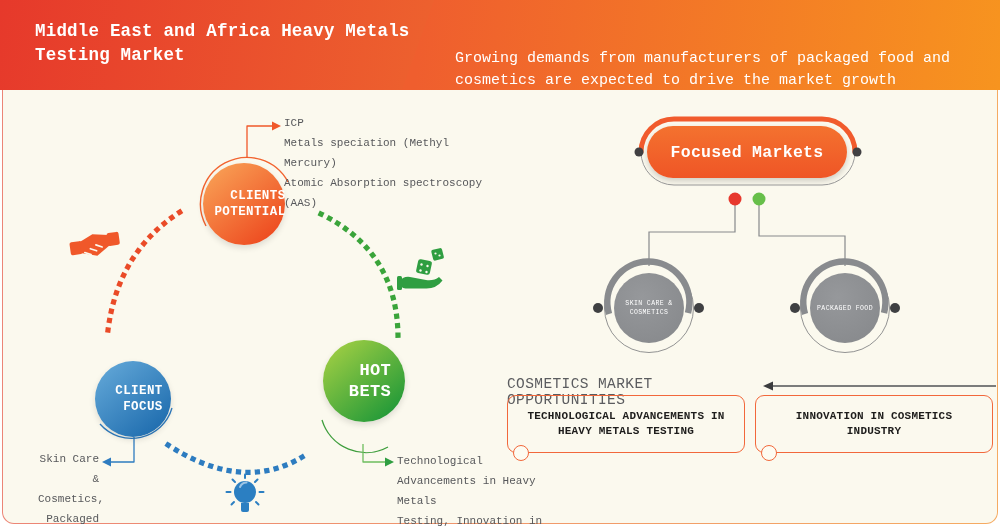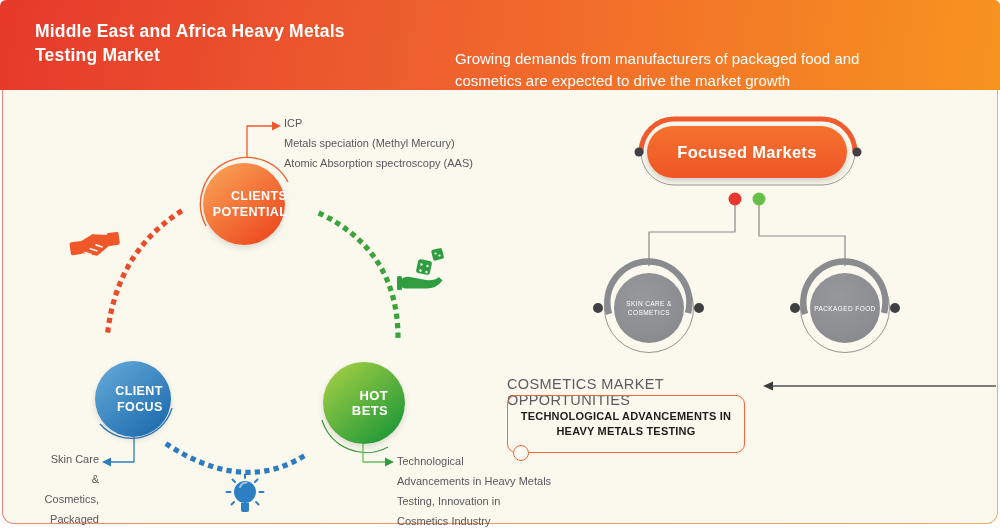--- a/index.html
+++ b/index.html
@@ -1,18 +1,18 @@
 <!DOCTYPE html>
 <html><head>
 <meta charset="utf-8">
 <style>
   html,body{margin:0;padding:0;background:#ffffff;}
   *{box-sizing:border-box;}
   .stage{position:relative;width:1000px;height:531px;overflow:hidden;
-         font-family:Liberation Sans, sans-serif;background:#ffffff;border-radius:6px;}
+         font-family:Liberation Mono, monospace;background:#ffffff;}
   .pre{white-space:pre-line;}
 
   
   .header{position:absolute;left:0;top:0;width:1000px;height:90px;
           background:linear-gradient(100deg,#e6392b 0%,#ef6c2f 55%,#f7a23b 100%);}
   .header-right{position:absolute;left:0;top:0;width:100%;height:100%;
           background:linear-gradient(97deg,#ef5e2e 42%,#f7941f 100%);
           clip-path:polygon(43.4% 0,100% 0,100% 100%,40.2% 100%);}
   .header-title{position:absolute;left:35px;top:19px;color:#fff;font-weight:bold;
           font-size:17.5px;line-height:24px;letter-spacing:.2px;}
@@ -29,21 +29,21 @@
   svg.overlay{position:absolute;left:0;top:0;width:1000px;height:531px;}
 
   
   .node{position:absolute;border-radius:50%;display:flex;align-items:center;
         justify-content:center;text-align:right;color:#fff;font-weight:600;
         letter-spacing:.4px;box-shadow:0 3px 6px rgba(0,0,0,.12);padding-left:12px;}
   .node-orange{left:203px;top:163px;width:82px;height:82px;font-size:12.5px;line-height:16px;
         background:linear-gradient(140deg,#f9a357 5%,#ee4e22 85%);}
   .node-blue{left:95px;top:361px;width:76px;height:76px;font-size:12.5px;line-height:16px;
         background:linear-gradient(140deg,#63a8d8 5%,#1e6cae 90%);}
-  .node-green{left:323px;top:362px;width:82px;height:82px;font-size:13px;line-height:15px;
+  .node-green{left:323px;top:340px;width:82px;height:82px;font-size:17px;line-height:21px;
         background:linear-gradient(140deg,#a5d044 5%,#1f9838 90%);}
 
   .anno{position:absolute;color:#57585b;font-size:11px;line-height:20px;}
   .anno-icp{left:284px;top:113px;width:220px;}
   .anno-focus{left:0px;top:449px;width:99px;text-align:right;padding-left:38px;}
   .anno-bets{left:397px;top:451px;width:170px;}
 
   
   .pill{position:absolute;left:647px;top:126px;width:200px;height:52px;border-radius:26px;
         background:linear-gradient(180deg,#f4722f,#ef5526);display:flex;align-items:center;
@@ -185,14 +185,18 @@
   <div class="gray-node gray-left pre">SKIN CARE &amp;
 COSMETICS</div>
   <div class="gray-node gray-right pre">PACKAGED FOOD</div>
 
   <div class="opp-heading">COSMETICS MARKET OPPORTUNITIES</div>
   <div class="opp-box opp-box-1">
     <span class="pre">TECHNOLOGICAL ADVANCEMENTS IN
 HEAVY METALS TESTING</span>
     <span class="opp-dot"></span>
   </div>
+  <div class="opp-box opp-box-2">
+    <span class="pre">INNOVATION IN COSMETICS INDUSTRY</span>
+    <span class="opp-dot"></span>
+  </div>
 
 </div>
 
 </body></html>

